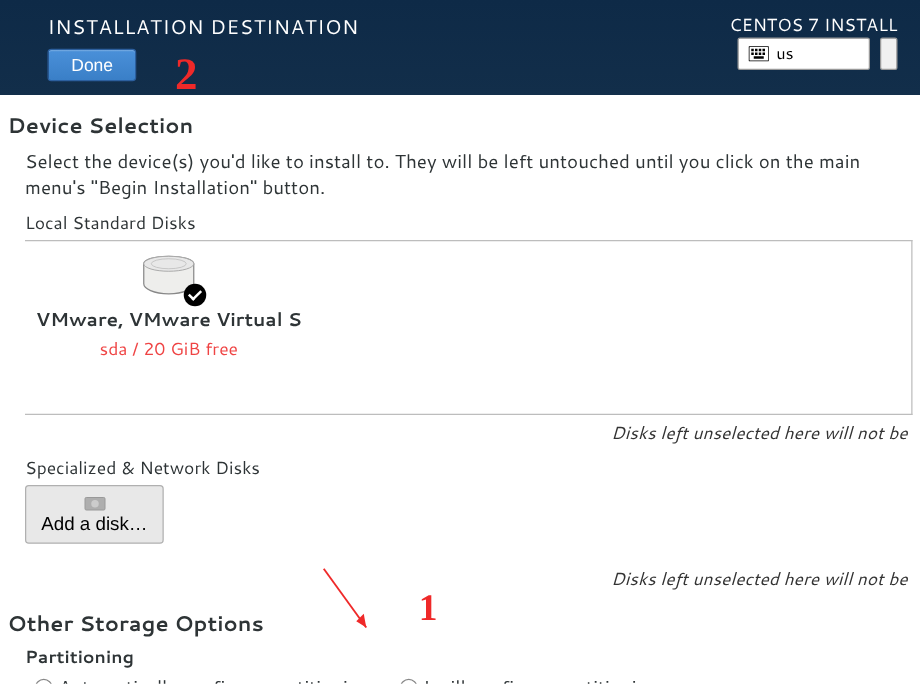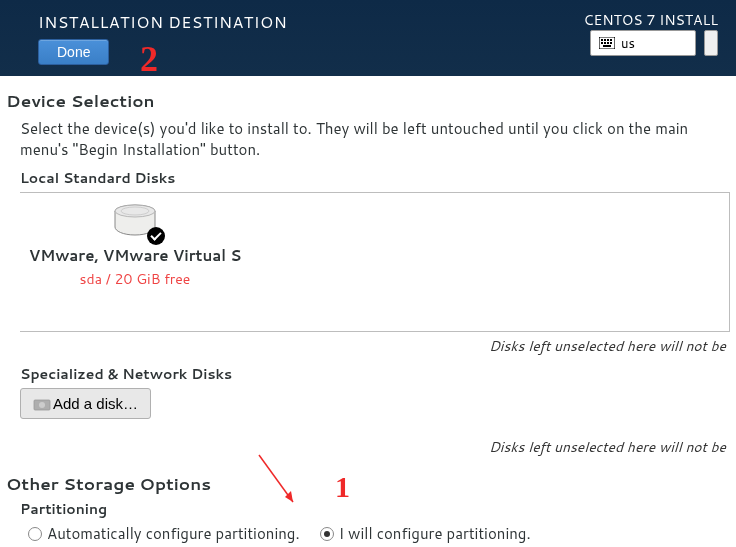--- a/index.html
+++ b/index.html
@@ -72,21 +72,21 @@
       font-weight: bold;
       margin-bottom: 6px;
     }
     .section-desc {
       font-size: 15px;
       padding-left: 14px;
       line-height: 1.4;
       margin-bottom: 8px;
     }
     .subhead {
-      font-weight: bold;
+      font-weight: normal;
       font-size: 14px;
       padding-left: 14px;
       margin-bottom: 4px;
     }
     .disk-panel {
       border: 1px solid #bdbdbd;
       border-left: none;
       margin-left: 14px;
       padding: 10px 0 14px 0;
       display: flex;
@@ -136,21 +136,21 @@
       padding: 4px 4px 8px 0;
       color: #333;
     }
     .add-disk-btn {
       border: 1px solid #b0b0b0;
       background: #e8e8e8;
       border-radius: 3px;
       padding: 6px 12px;
       margin-left: 14px;
       display: inline-flex;
-      flex-direction: row;
+      flex-direction: column;
       align-items: center;
       gap: 2px;
       cursor: pointer;
       font-size: 15px;
     }
     .add-disk-icon { width: 18px; height: 14px; opacity: 0.6; }
     .other-title {
       font-size: 17px;
       font-weight: bold;
       margin: 6px 0 4px 0;

